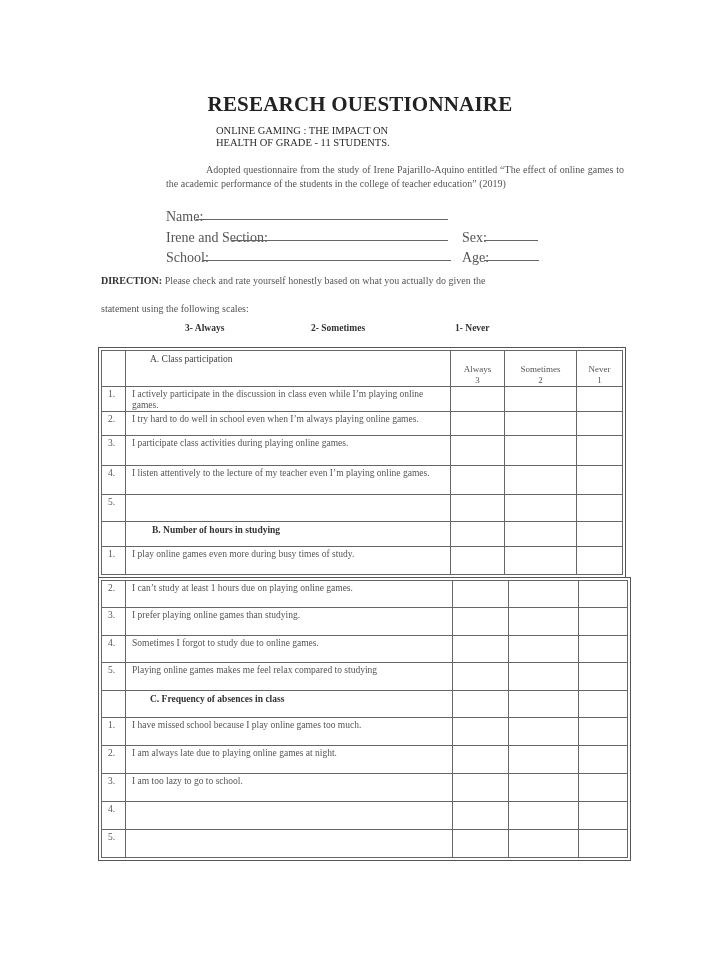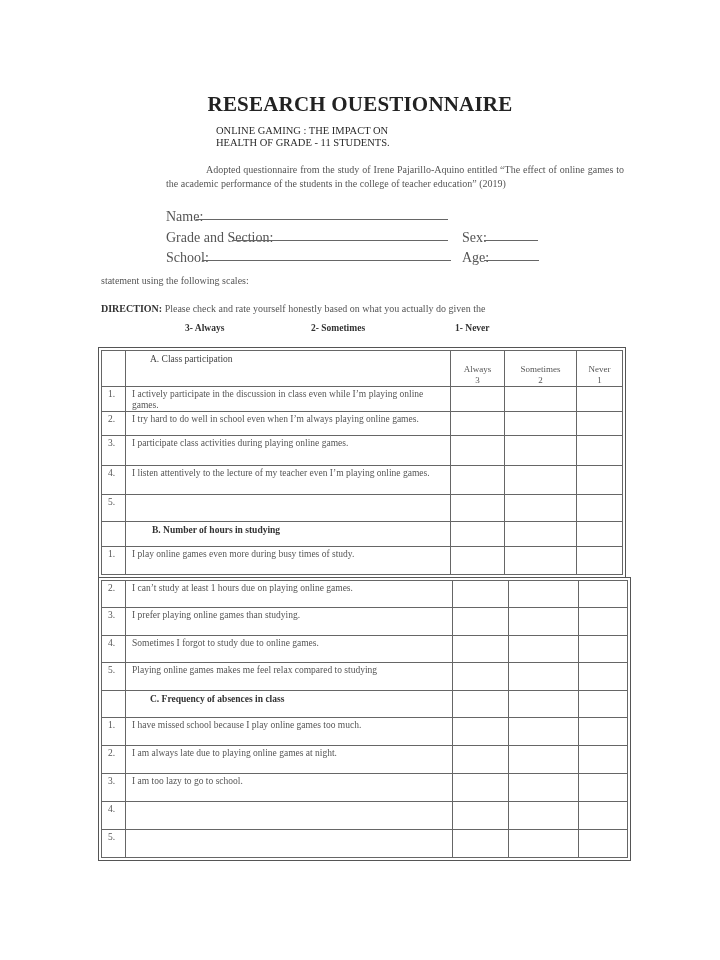--- a/index.html
+++ b/index.html
@@ -31,33 +31,33 @@
 <div class="abs subtitle">
   <div>ONLINE GAMING : THE IMPACT ON</div>
   <div>HEALTH OF GRADE - 11 STUDENTS.</div>
 </div>
 
 <div class="abs intro"><span class="indent"></span><span>Adopted questionnaire from the study of Irene Pajarillo-Aquino entitled “The effect of online games to the academic performance of the students in the college of teacher education” (2019)</span></div>
 
 <div class="abs field" style="left:166px; top:209px;">Name:</div>
 <div class="line" style="left:196px; top:219px; width:252px;"></div>
 
-<div class="abs field" style="left:166px; top:230px;">Grade and Section:</div>
+<div class="abs field" style="left:166px; top:230px;">Irene and Section:</div>
 <div class="line" style="left:232px; top:240px; width:216px;"></div>
 <div class="abs field" style="left:462px; top:230px;">Sex:</div>
 <div class="line" style="left:484px; top:240px; width:54px;"></div>
 
 <div class="abs field" style="left:166px; top:250px;">School:</div>
 <div class="line" style="left:202px; top:260px; width:249px;"></div>
 <div class="abs field" style="left:462px; top:250px;">Age:</div>
 <div class="line" style="left:484px; top:260px; width:55px;"></div>
 
 <div class="abs direction">
+  <div><b>DIRECTION:</b><span> Please check and rate yourself honestly based on what you actually do given the</span></div>
   <div>statement using the following scales:</div>
-  <div><b>DIRECTION:</b><span> Please check and rate yourself honestly based on what you actually do given the</span></div>
 </div>
 
 <div class="abs scale" style="left:185px;">3- Always</div>
 <div class="abs scale" style="left:311px;">2- Sometimes</div>
 <div class="abs scale" style="left:455px;">1- Never</div>
 
 <table class="q" style="left:101px; top:350px; width:521px;">
   <colgroup>
       <col style="width:24px">
       <col style="width:325px">

